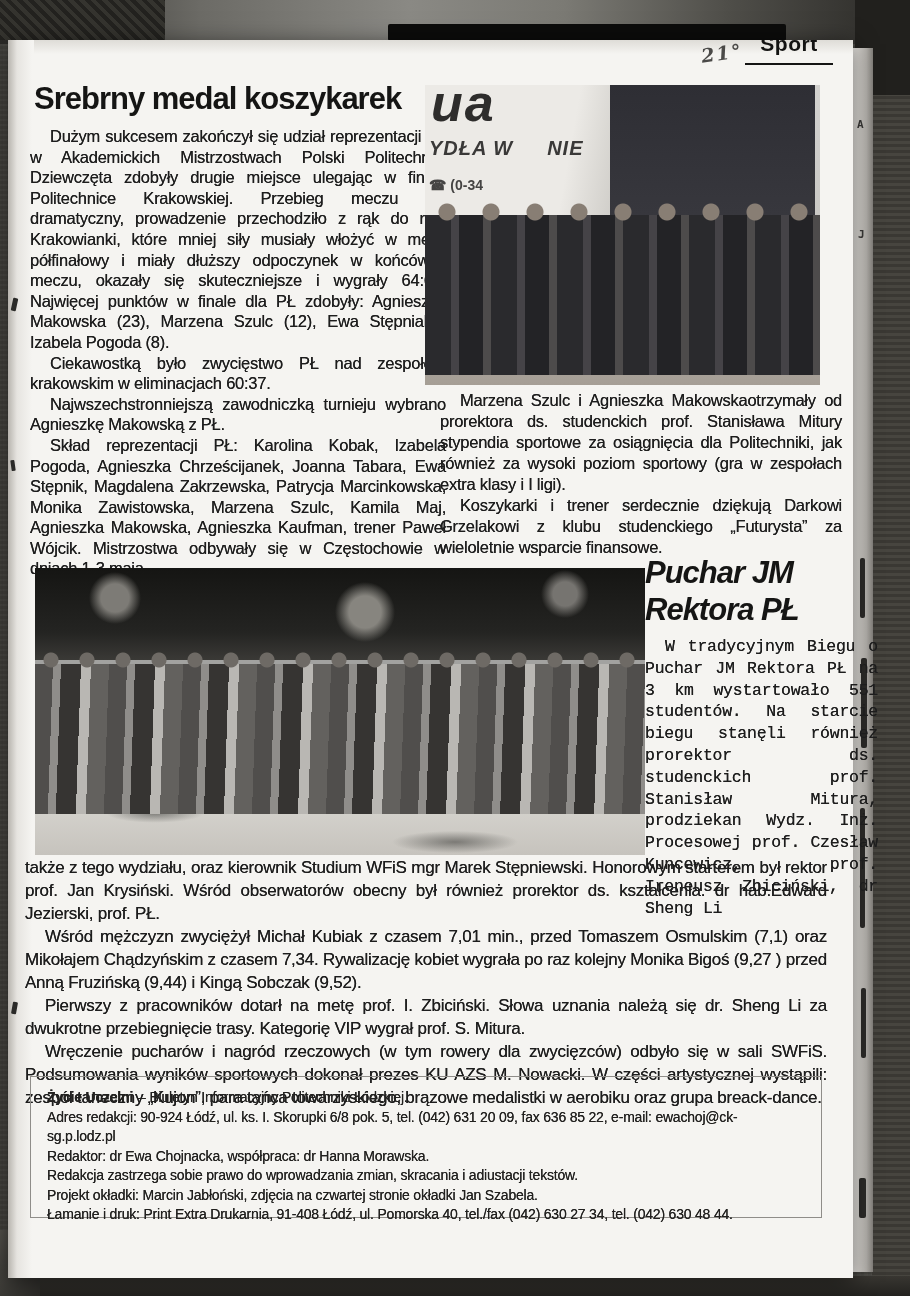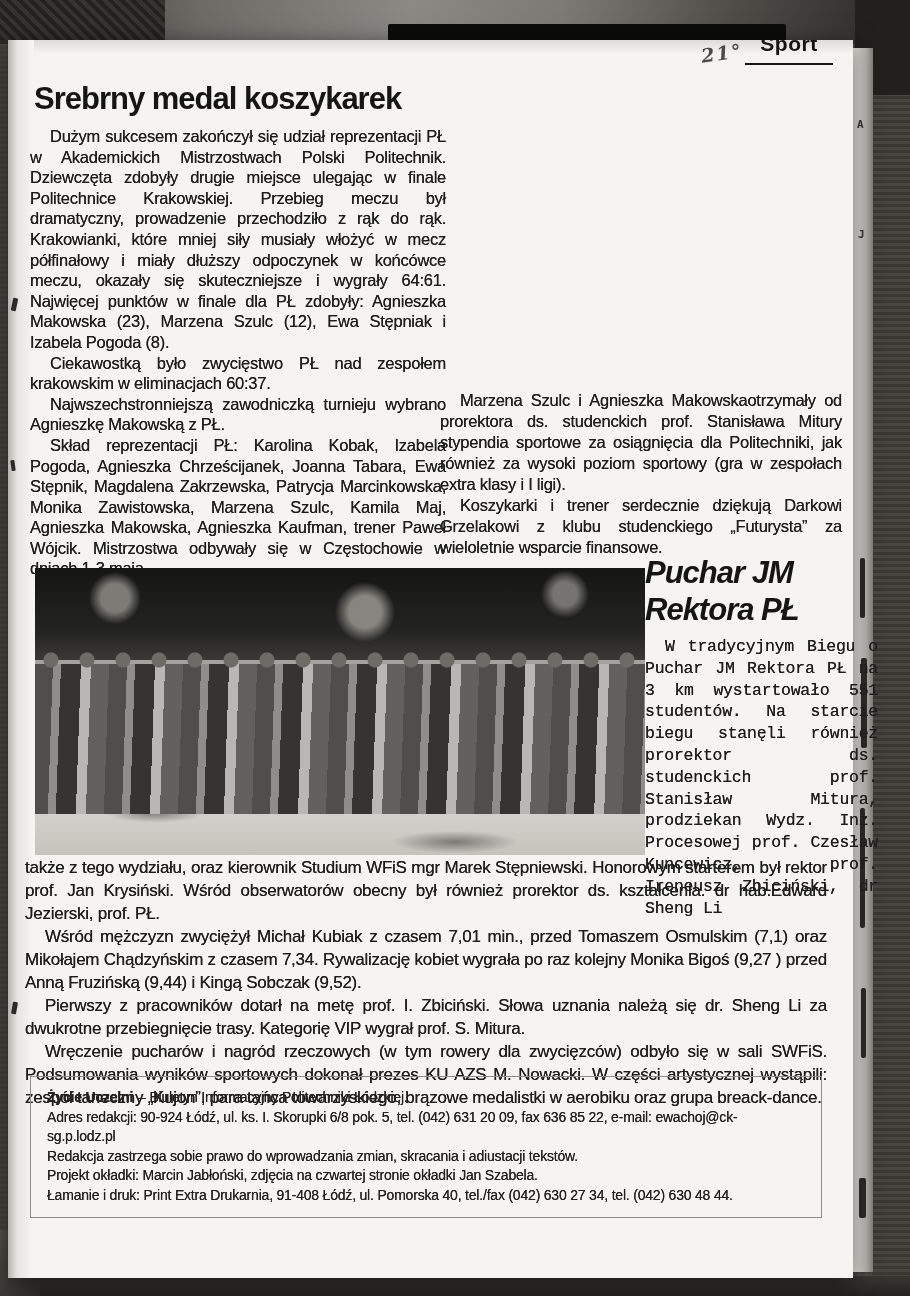--- a/index.html
+++ b/index.html
@@ -155,20 +155,27 @@
 
     <h1 class="h1">Srebrny medal koszykarek</h1>
 
     <div class="col-left">
       <p class="p">Dużym sukcesem zakończył się udział reprezentacji PŁ w Akademickich Mistrzostwach Polski Politechnik. Dziewczęta zdobyły drugie miejsce ulegając w finale Politechnice Krakowskiej. Przebieg meczu był dramatyczny, prowadzenie przechodziło z rąk do rąk. Krakowianki, które mniej siły musiały włożyć w mecz półfinałowy i miały dłuższy odpoczynek w końcówce meczu, okazały się skuteczniejsze i wygrały 64:61. Najwięcej punktów w finale dla PŁ zdobyły: Agnieszka Makowska (23), Marzena Szulc (12), Ewa Stępniak i Izabela Pogoda (8).</p>
       <p class="p">Ciekawostką było zwycięstwo PŁ nad zespołem krakowskim w eliminacjach 60:37.</p>
       <p class="p">Najwszechstronniejszą zawodniczką turnieju wybrano Agnieszkę Makowską z PŁ.</p>
       <p class="p">Skład reprezentacji PŁ: Karolina Kobak, Izabela Pogoda, Agnieszka Chrześcijanek, Joanna Tabara, Ewa Stępnik, Magdalena Zakrzewska, Patrycja Marcinkowska, Monika Zawistowska, Marzena Szulc, Kamila Maj, Agnieszka Makowska, Agnieszka Kaufman, trener Paweł Wójcik. Mistrzostwa odbywały się w Częstochowie w dniach 1-3 maja.</p>
     </div>
 
+    <div class="photo photo-team">
+      <div class="banner-word">ua</div>
+      <div class="banner-line">
+        <span>YDŁA W</span><span class="gap">NIE</span>
+      </div>
+      <div class="banner-phone">☎ (0-34</div>
+    </div>
 
     <div class="caption-col">
       <p class="p">Marzena Szulc i Agnieszka Makowskaotrzymały od prorektora ds. studenckich prof. Stanisława Mitury stypendia sportowe za osiągnięcia dla Politechniki, jak również za wysoki poziom sportowy (gra w zespołach extra klasy i I ligi).</p>
       <p class="p">Koszykarki i trener serdecznie dziękują Darkowi Grzelakowi z klubu studenckiego „Futurysta” za wieloletnie wsparcie finansowe.</p>
     </div>
 
     <div class="photo photo-run"></div>
 
     <h2 class="h2">
       <span>Puchar JM</span>
@@ -184,19 +191,20 @@
       <p class="p">Wśród mężczyzn zwyciężył Michał Kubiak z czasem 7,01 min., przed Tomaszem Osmulskim (7,1) oraz Mikołajem Chądzyńskim z czasem 7,34. Rywalizację kobiet wygrała po raz kolejny Monika Bigoś (9,27 ) przed Anną Fruzińską (9,44) i Kingą Sobczak (9,52).</p>
       <p class="p">Pierwszy z pracowników dotarł na metę prof. I. Zbiciński. Słowa uznania należą się dr. Sheng Li za dwukrotne przebiegnięcie trasy. Kategorię VIP wygrał prof. S. Mitura.</p>
       <p class="p">Wręczenie pucharów i nagród rzeczowych (w tym rowery dla zwycięzców) odbyło się w sali SWFiS. Podsumowania wyników sportowych dokonał prezes KU AZS M. Nowacki. W części artystycznej wystąpili: zespół taneczny „Kujon”, para tańca towarzyskiego, brązowe medalistki w aerobiku oraz grupa breack-dance.</p>
     </div>
 
     <div class="footer-box">
       <p class="f-line f-title">
         <b>Życie Uczelni</b><span>– Biuletyn Informacyjny Politechniki Łódzkiej.</span>
       </p>
       <p class="f-line">Adres redakcji: 90-924 Łódź, ul. ks. I. Skorupki 6/8 pok. 5, tel. (042) 631 20 09, fax 636 85 22, e-mail: ewachoj@ck-sg.p.lodz.pl</p>
+      <p class="f-line">Redaktor: dr Ewa Chojnacka, współpraca: dr Hanna Morawska.</p>
       <p class="f-line">Redakcja zastrzega sobie prawo do wprowadzania zmian, skracania i adiustacji tekstów.</p>
       <p class="f-line">Projekt okładki:  Marcin Jabłoński, zdjęcia na czwartej stronie okładki Jan Szabela.</p>
       <p class="f-line">Łamanie i druk: Print Extra Drukarnia, 91-408 Łódź, ul. Pomorska 40, tel./fax (042) 630 27 34, tel. (042) 630 48 44.</p>
     </div>
 
   </div>
 </div>
 
 </body></html>

